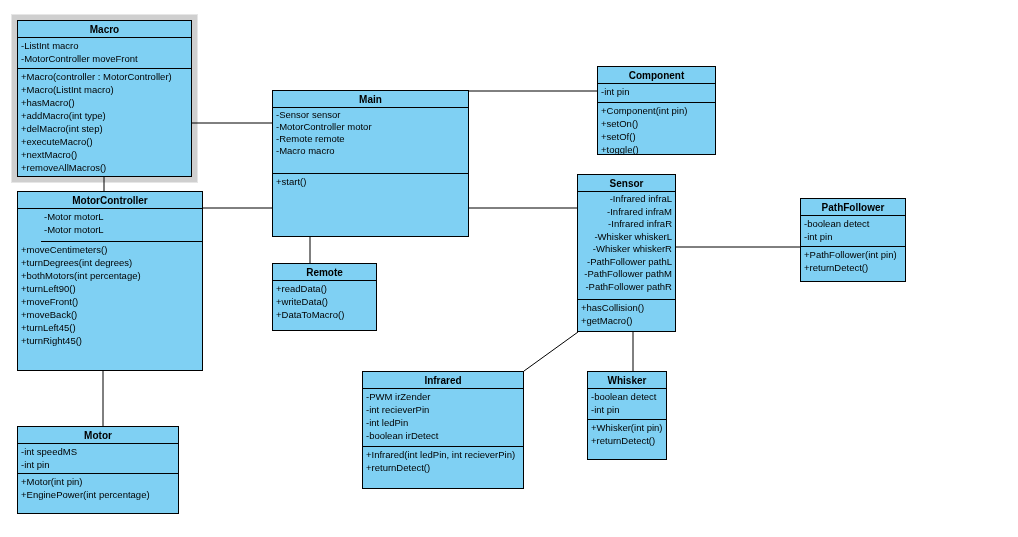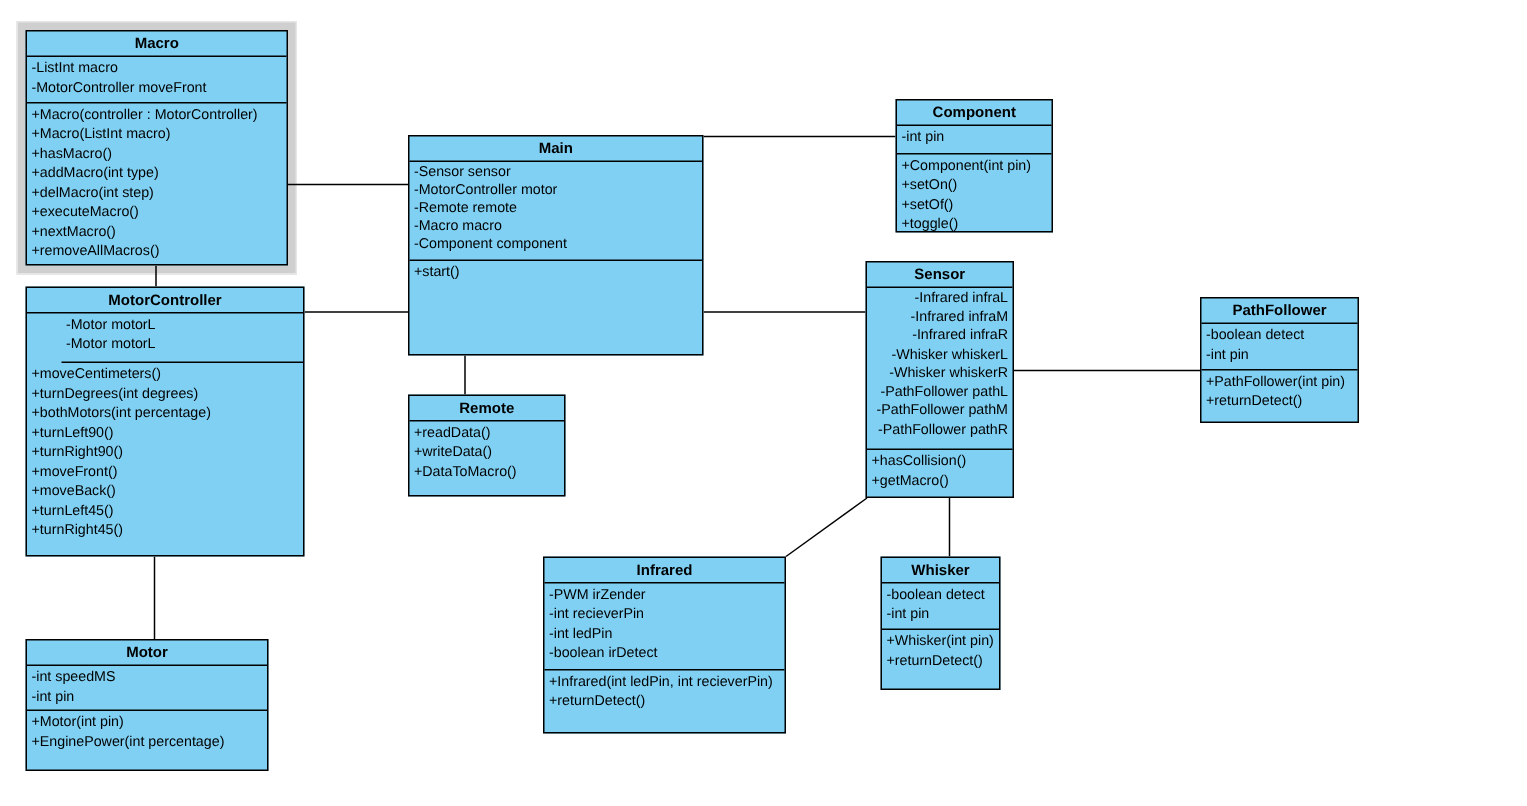--- a/index.html
+++ b/index.html
@@ -29,21 +29,21 @@
   .uml-attrs{flex:0 0 auto;border-bottom:1px solid var(--border,#000);padding:1px 3px;overflow:hidden;}
   .uml-methods{flex:1 1 auto;padding:1px 3px;overflow:hidden;}
   .row{font-size:9.5px;line-height:13px;color:#000;white-space:nowrap;}
 
   
   #box-macro{left:17px;top:20px;width:175px;height:157px;}
   #box-motorcontroller{left:17px;top:191px;width:186px;height:180px;}
   #box-motor{left:17px;top:426px;width:162px;height:88px;}
   #box-main{left:272px;top:90px;width:197px;height:147px;}
   #box-remote{left:272px;top:263px;width:105px;height:68px;}
-  #box-component{left:597px;top:66px;width:105px;height:89px;}
+  #box-component{left:597px;top:66px;width:119px;height:89px;}
   #box-sensor{left:577px;top:174px;width:99px;height:158px;}
   #box-pathfollower{left:800px;top:198px;width:106px;height:84px;}
   #box-infrared{left:362px;top:371px;width:162px;height:118px;}
   #box-whisker{left:587px;top:371px;width:80px;height:89px;}
 
   #box-macro .uml-attrs{flex-basis:28px;}
   #box-motorcontroller .uml-attrs{flex-basis:30px;margin-left:23px;}
   #box-motor .uml-attrs{flex-basis:27px;}
   #box-main .uml-attrs{flex-basis:63px;}
   #box-main .uml-attrs .row{line-height:12px;}
@@ -96,21 +96,20 @@
     <div class="uml-title">MotorController</div>
     <div class="uml-attrs">
         <div class="row">-Motor motorL</div>
         <div class="row">-Motor motorL</div>
       </div>
     <div class="uml-methods">
         <div class="row">+moveCentimeters()</div>
         <div class="row">+turnDegrees(int degrees)</div>
         <div class="row">+bothMotors(int percentage)</div>
         <div class="row">+turnLeft90()</div>
-        <div class="row">+turnRight90()</div>
         <div class="row">+moveFront()</div>
         <div class="row">+moveBack()</div>
         <div class="row">+turnLeft45()</div>
         <div class="row">+turnRight45()</div>
       </div>
   </div>
 
   <div class="uml-class" id="box-motor">
     <div class="uml-title">Motor</div>
     <div class="uml-attrs">
@@ -123,21 +122,20 @@
       </div>
   </div>
 
   <div class="uml-class" id="box-main">
     <div class="uml-title">Main</div>
     <div class="uml-attrs">
         <div class="row">-Sensor sensor</div>
         <div class="row">-MotorController motor</div>
         <div class="row">-Remote remote</div>
         <div class="row">-Macro macro</div>
-        <div class="row">-Component component</div>
       </div>
     <div class="uml-methods">
         <div class="row">+start()</div>
       </div>
   </div>
 
   <div class="uml-class" id="box-remote">
     <div class="uml-title">Remote</div>
     <div class="uml-methods">
         <div class="row">+readData()</div>

